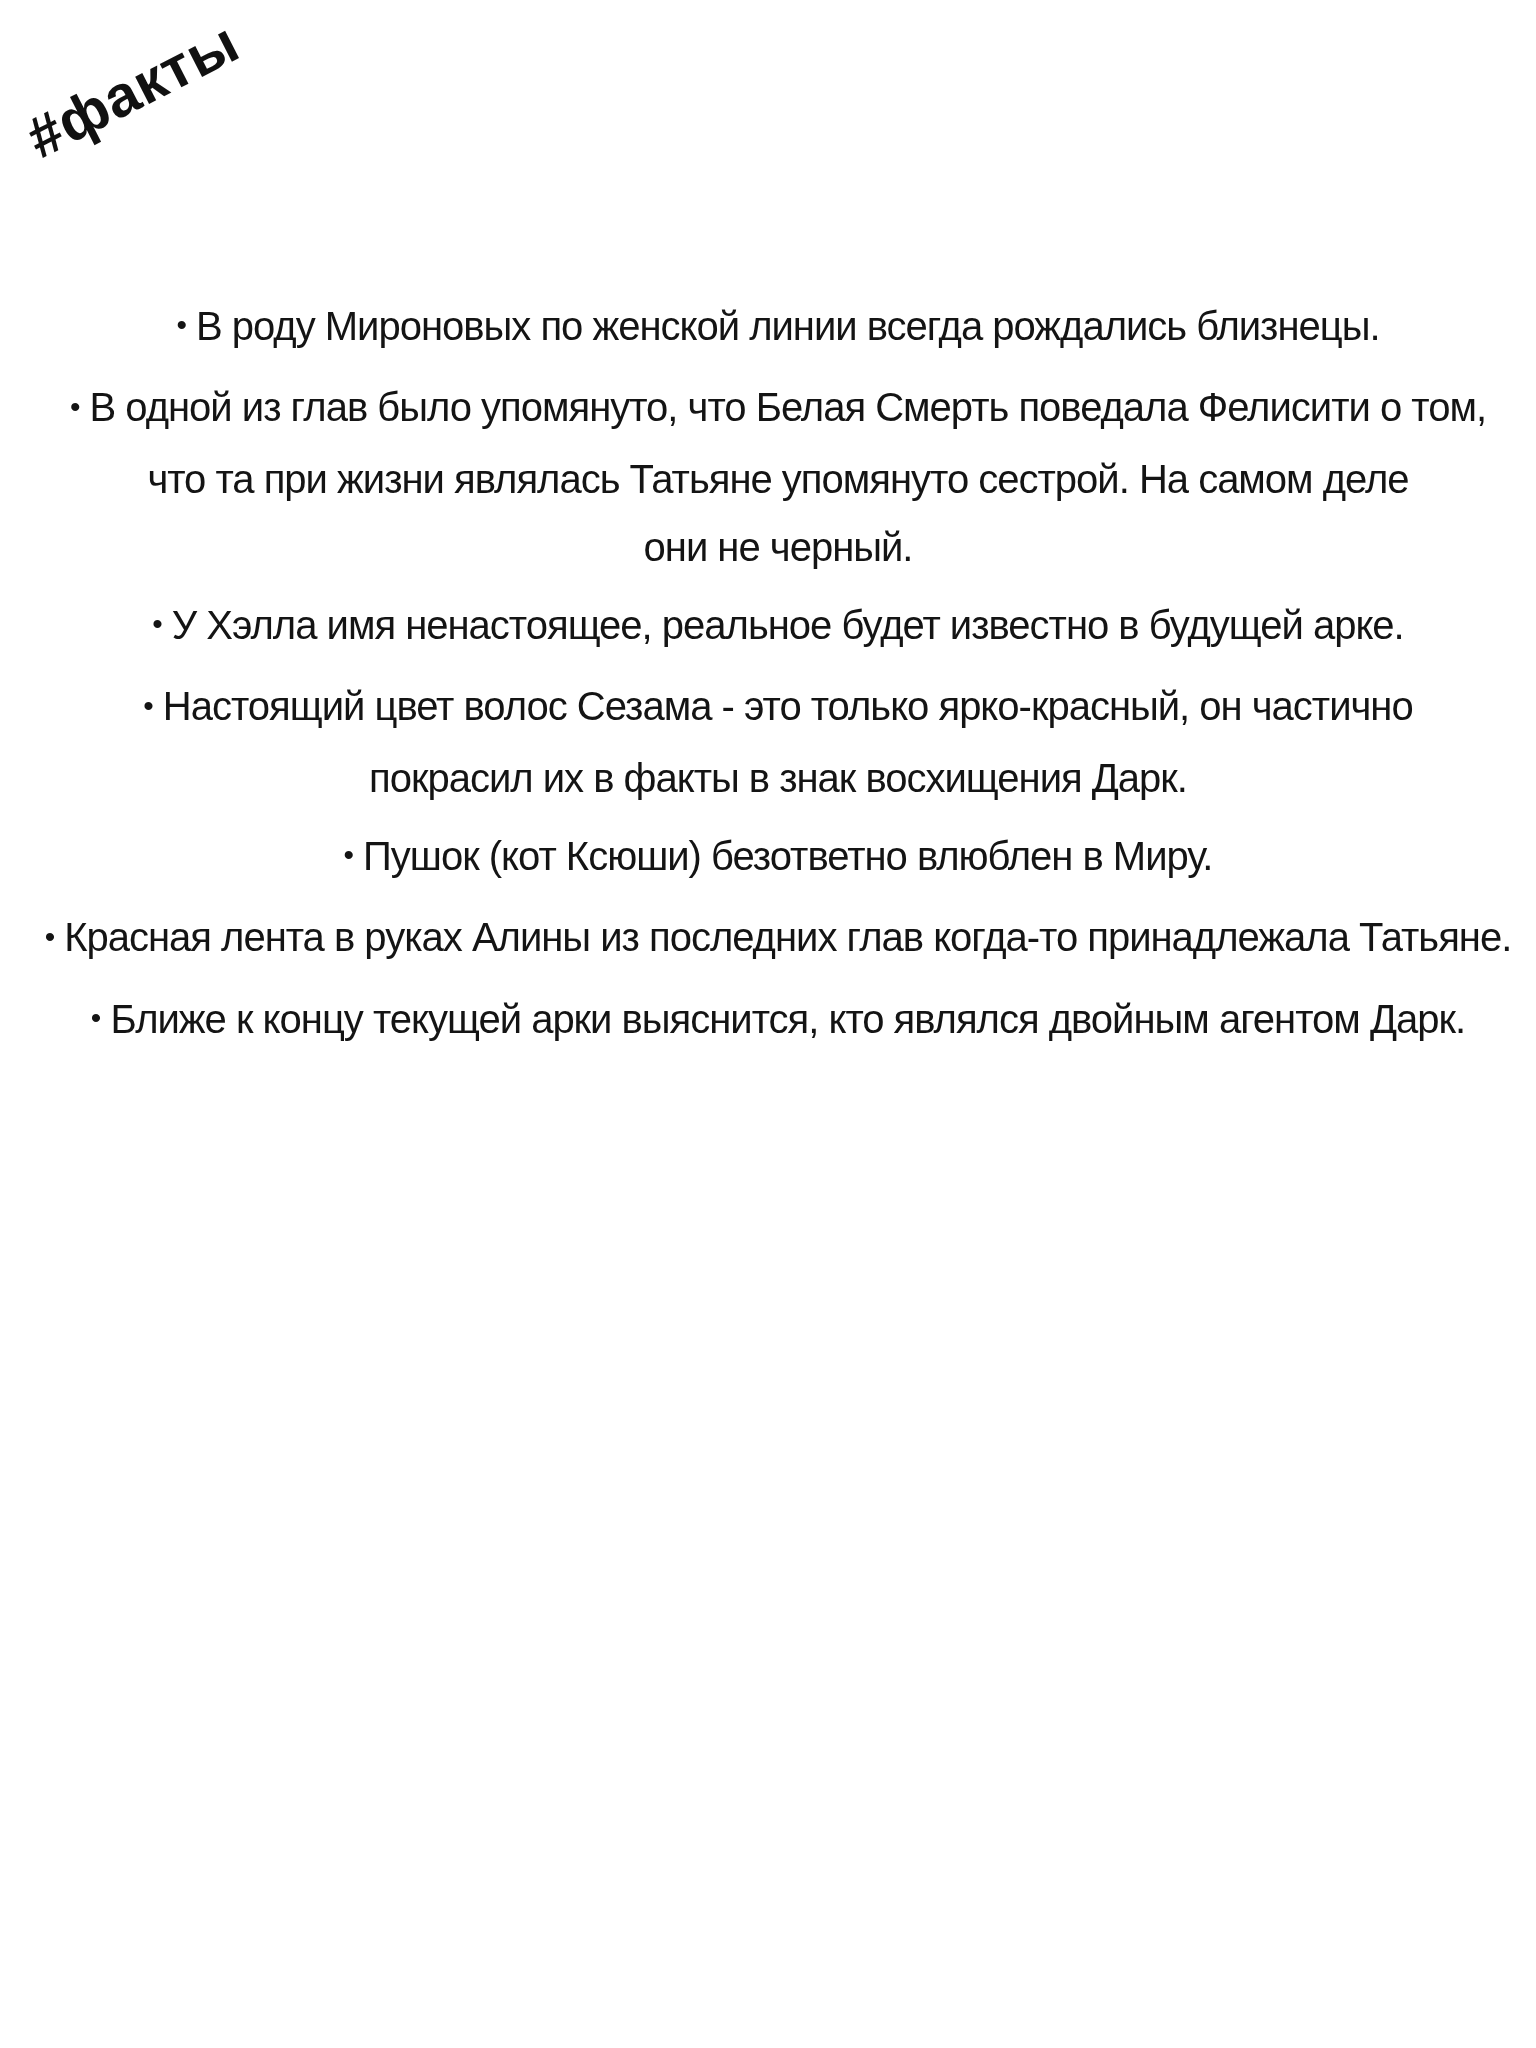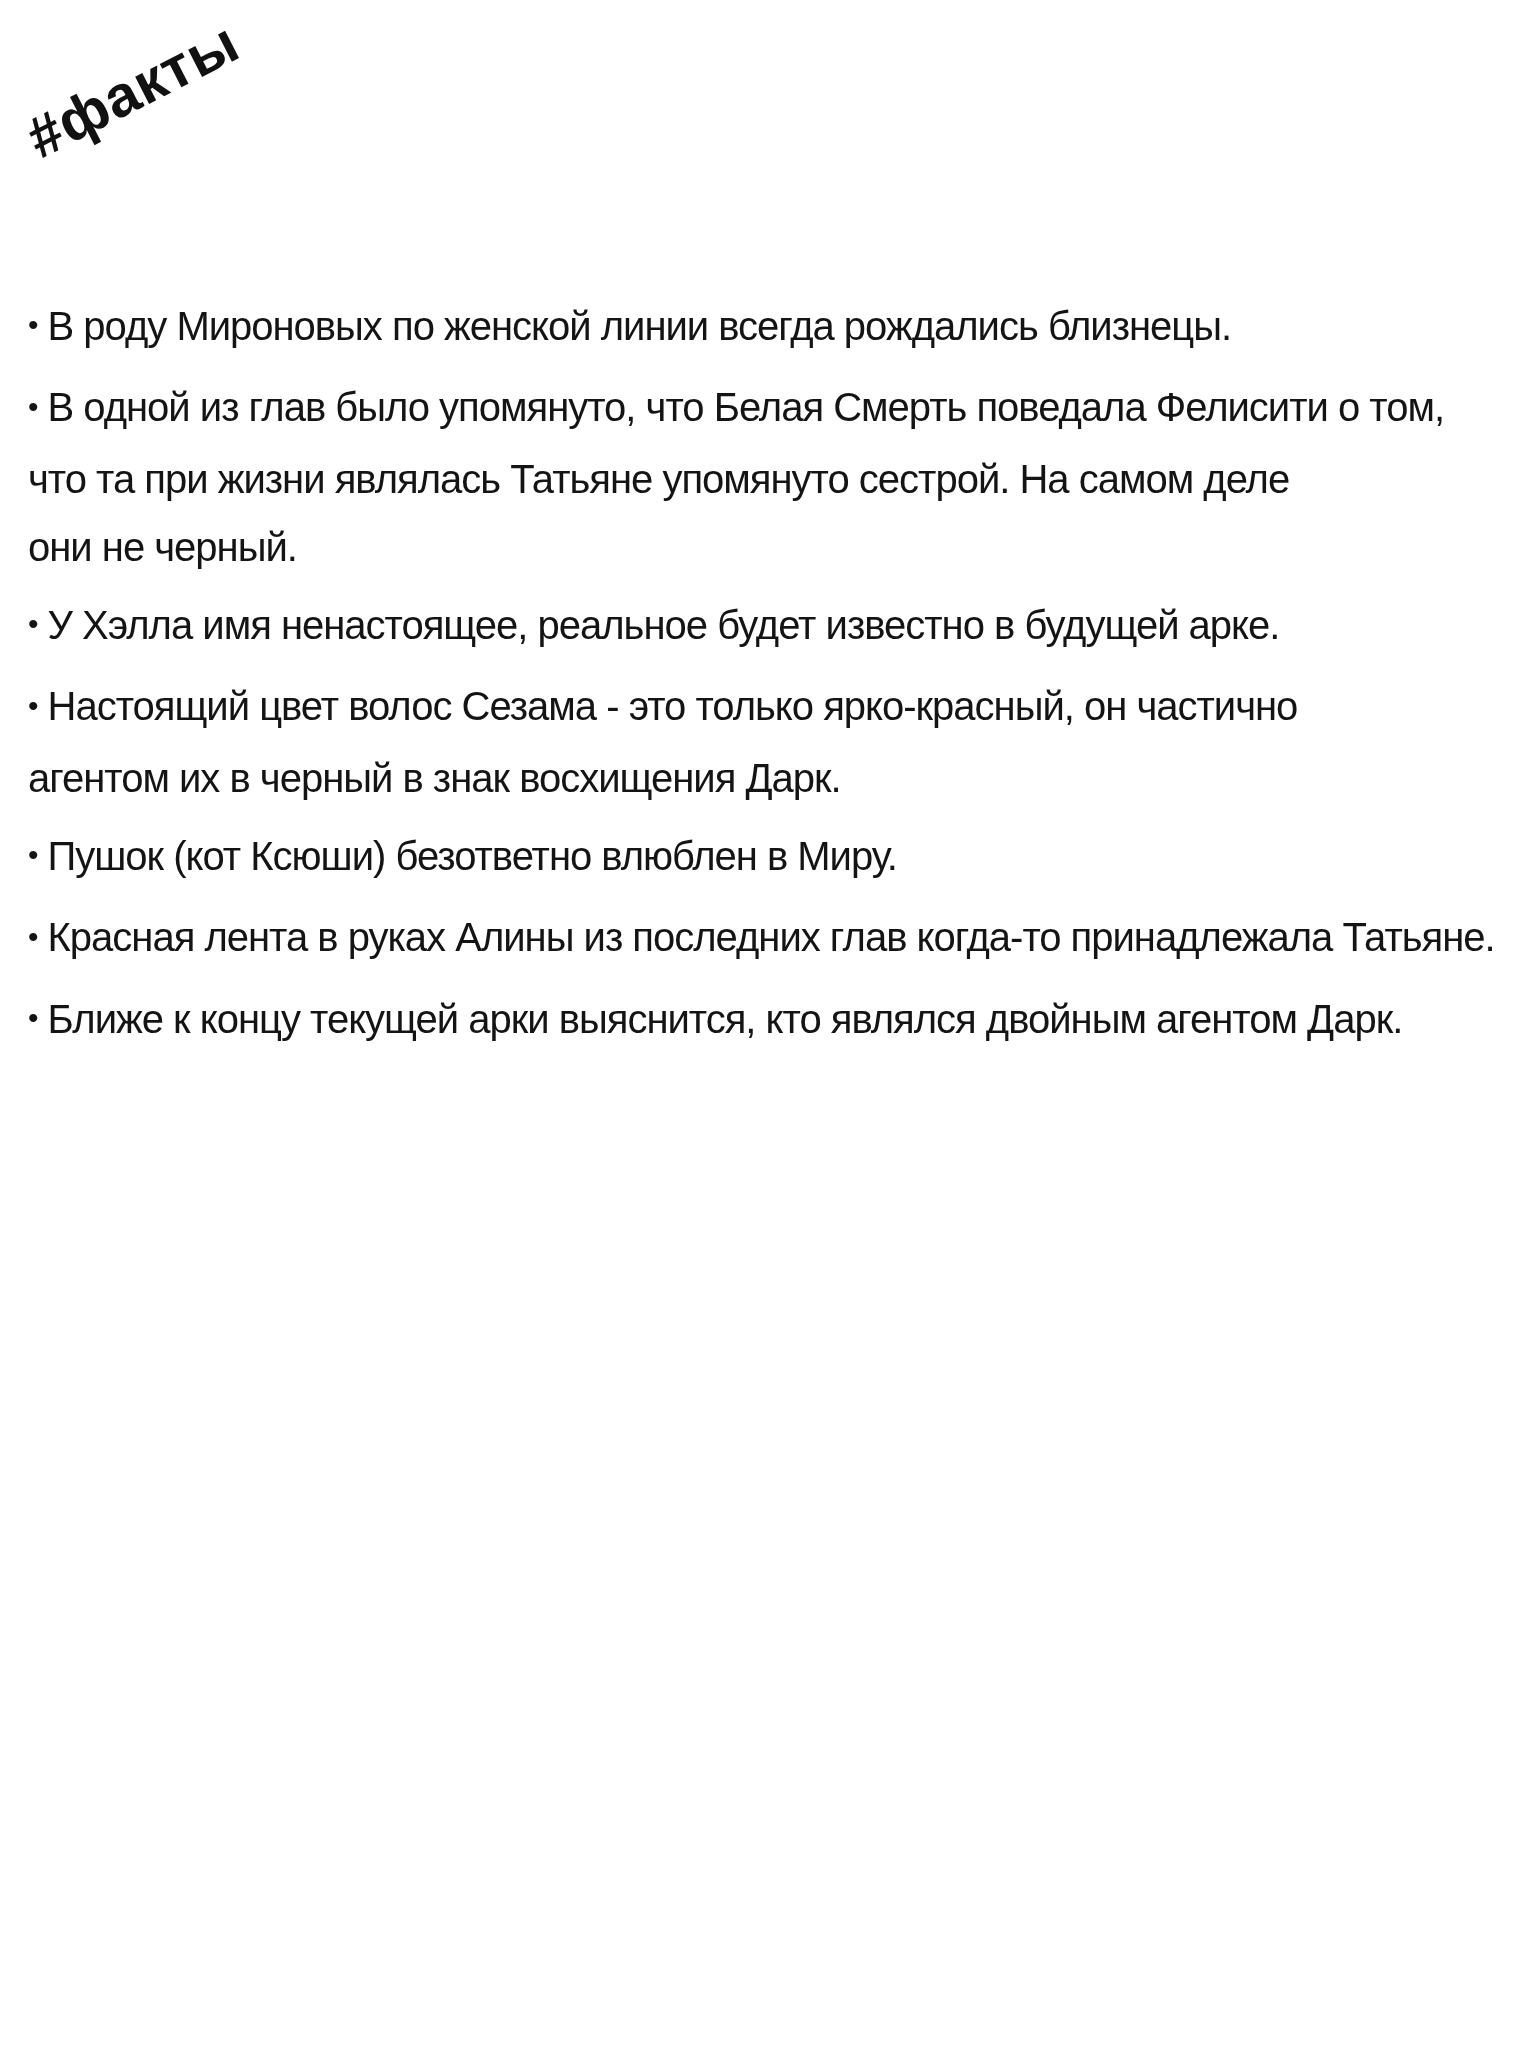--- a/index.html
+++ b/index.html
@@ -36,20 +36,21 @@
     font-size: 40px;
     line-height: 68px;
     letter-spacing: -1px;
     color: #141414;
   }
   .fact {
     margin: 0 0 10px 0;
   }
   .fact-line {
     white-space: nowrap;
+    text-align: center;
   }
   .bullet {
     display: inline-block;
     font-size: 30px;
     vertical-align: middle;
     margin-right: 10px;
     transform: translateY(-4px);
   }
 </style>
 </head>
@@ -70,21 +71,21 @@
         <div class="fact-line">они не черный.</div>
       </div>
 
 
       <div class="fact">
         <div class="fact-line"><span class="bullet">•</span>У Хэлла имя ненастоящее, реальное будет известно в будущей арке.</div>
       </div>
 
       <div class="fact">
         <div class="fact-line"><span class="bullet">•</span>Настоящий цвет волос Сезама - это только ярко-красный, он частично</div>
-        <div class="fact-line">агентом их в черный в знак восхищения Дарк.</div>
+        <div class="fact-line">покрасил их в факты в знак восхищения Дарк.</div>
       </div>
 
       <div class="fact">
         <div class="fact-line"><span class="bullet">•</span>Пушок (кот Ксюши) безответно влюблен в Миру.</div>
       </div>
 
       <div class="fact">
         <div class="fact-line"><span class="bullet">•</span>Красная лента в руках Алины из последних глав когда-то принадлежала Татьяне.</div>
       </div>
 

